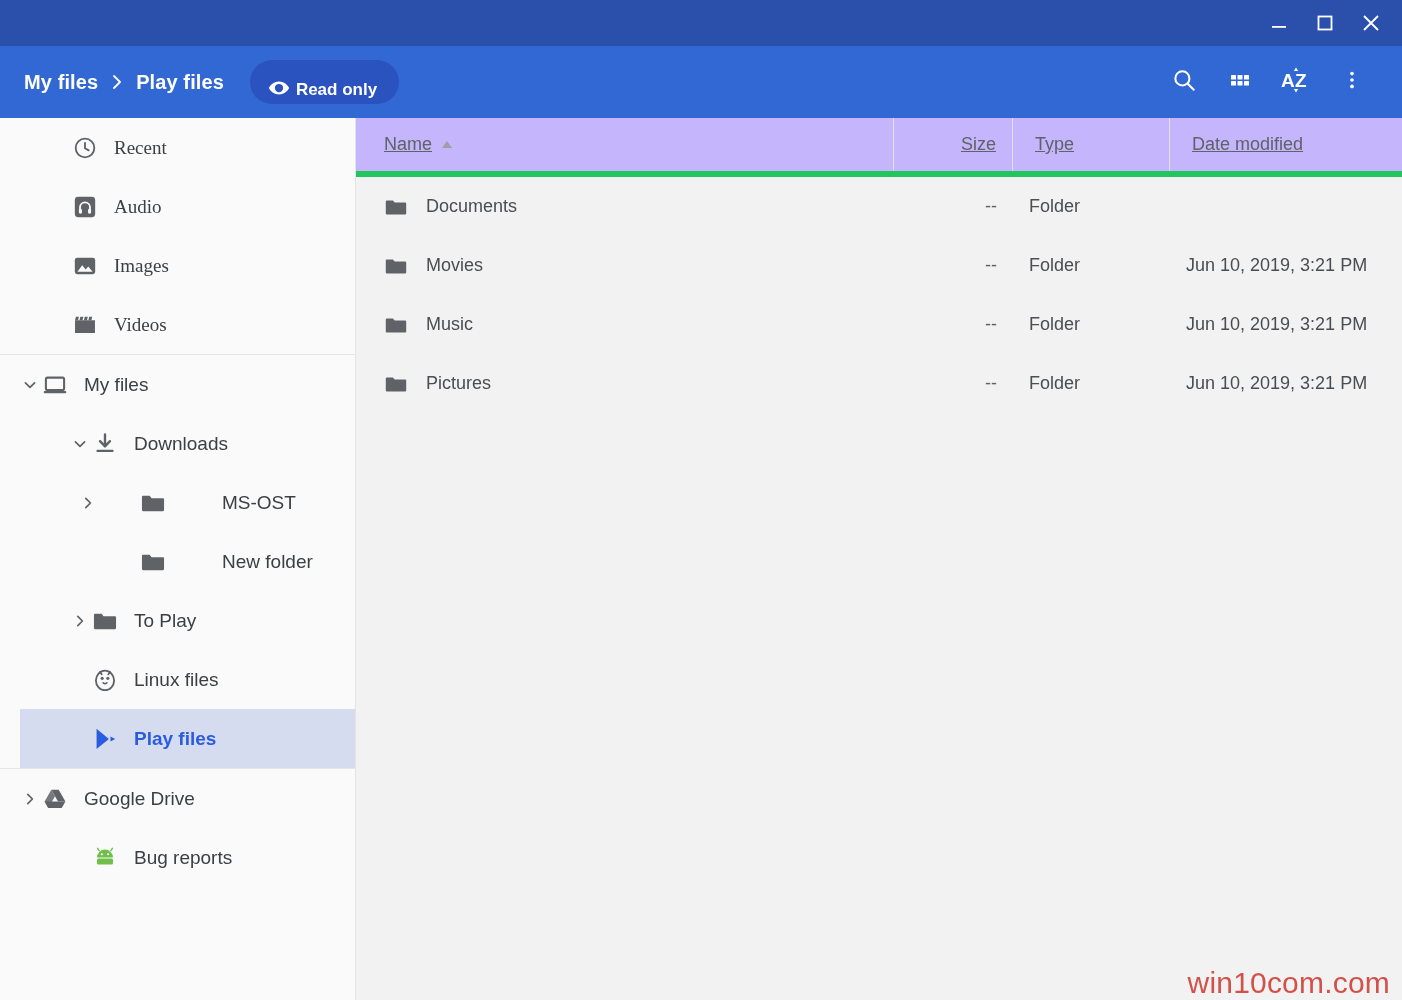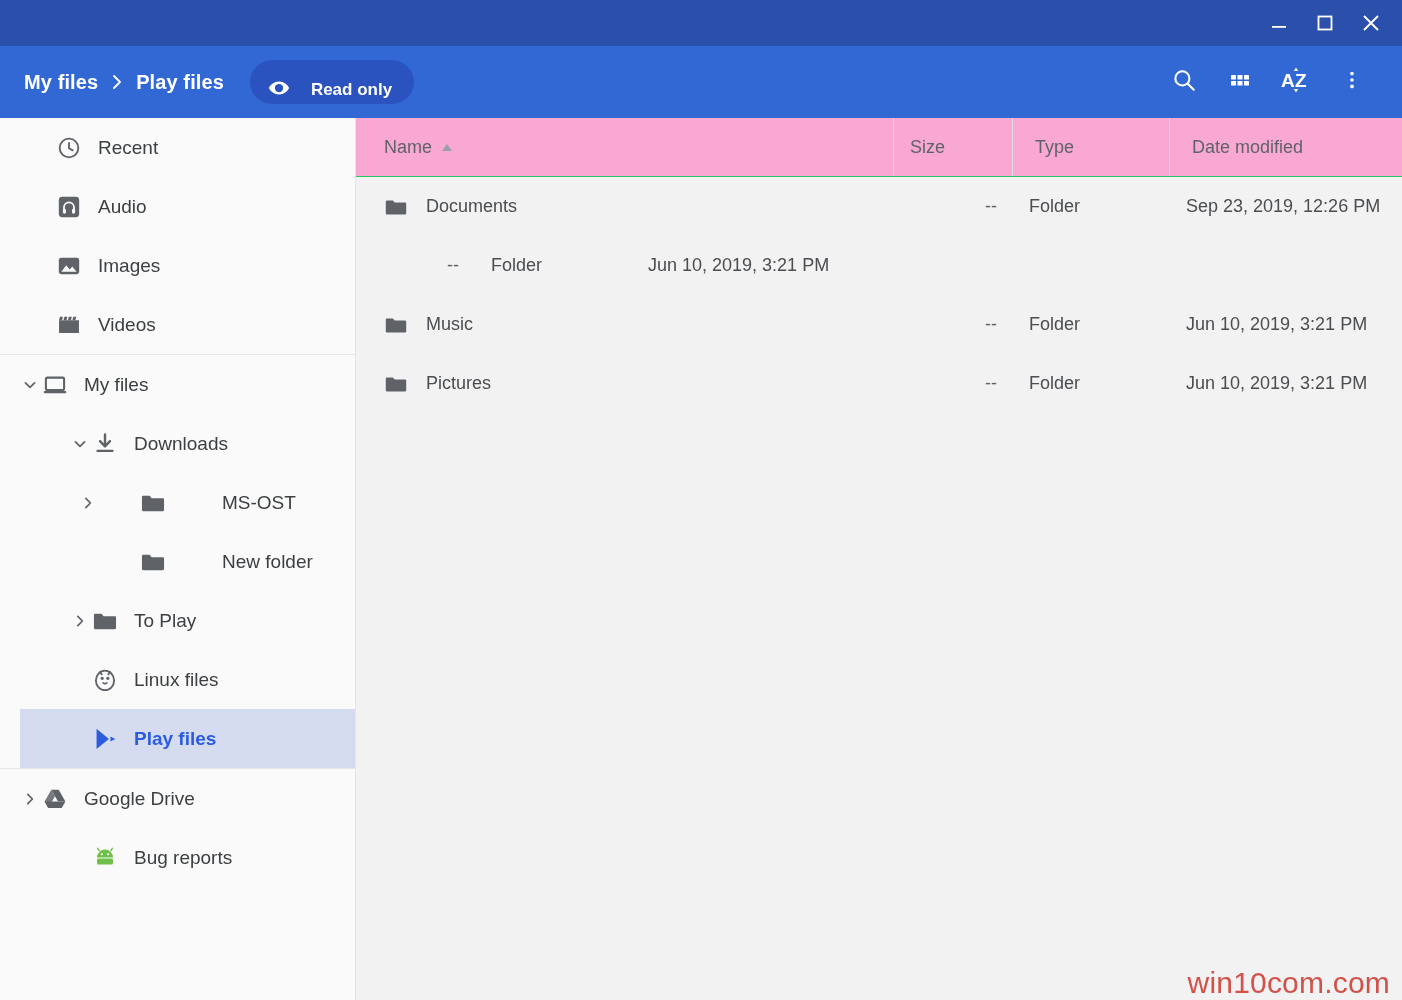--- a/index.html
+++ b/index.html
@@ -52,21 +52,21 @@
     display: flex; align-items: center;
   }
   .readonly-pill {
     margin-left: 26px;
     height: 44px;
     background: #2b53c0;
     border-radius: 22px;
     display: flex;
     align-items: center;
     padding: 16px 22px 0 18px;
-    gap: 21px;
+    gap: 6px;
   }
   .readonly-pill .label {
     color: #ffffff;
     font-size: 17px;
     font-weight: bold;
     white-space: nowrap;
   }
   .toolbar-spacer { flex: 1 1 auto; }
   .tb-btn {
     width: 56px; height: 56px;
@@ -107,43 +107,44 @@
     width: 26px; height: 26px;
     display: flex; align-items: center; justify-content: center;
     flex: 0 0 26px;
     color: #5f6368;
   }
   .nav-item .txt { margin-left: 16px; white-space: nowrap; }
   .nav-item.selected { background: #d6dcf0; }
   .nav-item.selected .txt { color: #2b5ce0; font-weight: bold; }
 
   
-  .lvl0 { padding-left: 56px; }
+  .lvl0 { padding-left: 72px; font-family: Liberation Serif, serif; }
   .lvl-root { padding-left: 18px; }    
   .lvl-1 { padding-left: 48px; margin-left: 20px; }       
   .lvl-2 { padding-left: 76px; gap: 40px; }       
 
   .divider { height: 1px; background: #e6e6e6; width: 100%; }
 
   
   .content { flex: 1 1 auto; display: flex; flex-direction: column; min-width: 0; background: #f2f2f2; }
   .list-header {
     height: 59px;
     flex: 0 0 59px;
     display: flex;
     align-items: stretch;
-    border-bottom: 1px solid #22c55e;
-    background: #f9a8d4;
+    border-bottom: 6px solid #22c55e;
+    background: #c4b5fd;
     color: #5f6368;
     font-size: 18px;
+    text-decoration: underline;
   }
   .hcell { display: flex; align-items: center; border-right: 1px solid #e0e0e0; padding: 0 16px; }
   .hcell.last { border-right: none; }
   .col-name { width: 538px; flex: 0 0 538px; padding-left: 28px; }
-  .col-size { width: 119px; flex: 0 0 119px; justify-content: flex-start; }
+  .col-size { width: 119px; flex: 0 0 119px; justify-content: flex-end; }
   .col-type { width: 157px; flex: 0 0 157px; padding-left: 22px; }
   .col-date { flex: 1 1 auto; padding-left: 22px; text-align: right; }
   .sort-caret { margin-left: 9px; display: flex; align-items: center; color: #9aa0a6; }
 
   .row {
     height: 59px;
     display: flex;
     align-items: stretch;
     color: #4a4d51;
     font-size: 18px;
@@ -440,23 +441,30 @@
             <div class="cell name col-name">
               <span class="folder-ic">
                 <svg width="24" height="24" viewBox="0 0 24 24">
                   <path d="M2.8 5.4 h6.1 l1.8 2.1 h10.5 a1 1 0 0 1 1 1 v10 a1 1 0 0 1 -1 1 h-18.4 a1 1 0 0 1 -1 -1 v-12.1 a1 1 0 0 1 1 -1 z" fill="#5f6368"></path>
                 </svg>
               </span>
               <span>Documents</span>
             </div>
             <div class="cell size col-size">--</div>
             <div class="cell col-type">Folder</div>
-            <div class="cell col-date">Sep 23, 2019, 12:26 PM</div>
           </div>
           <div class="row">
+            <div class="cell name col-name">
+              <span class="folder-ic">
+                <svg width="24" height="24" viewBox="0 0 24 24">
+                  <path d="M2.8 5.4 h6.1 l1.8 2.1 h10.5 a1 1 0 0 1 1 1 v10 a1 1 0 0 1 -1 1 h-18.4 a1 1 0 0 1 -1 -1 v-12.1 a1 1 0 0 1 1 -1 z" fill="#5f6368"></path>
+                </svg>
+              </span>
+              <span>Movies</span>
+            </div>
             <div class="cell size col-size">--</div>
             <div class="cell col-type">Folder</div>
             <div class="cell col-date">Jun 10, 2019, 3:21 PM</div>
           </div>
           <div class="row">
             <div class="cell name col-name">
               <span class="folder-ic">
                 <svg width="24" height="24" viewBox="0 0 24 24">
                   <path d="M2.8 5.4 h6.1 l1.8 2.1 h10.5 a1 1 0 0 1 1 1 v10 a1 1 0 0 1 -1 1 h-18.4 a1 1 0 0 1 -1 -1 v-12.1 a1 1 0 0 1 1 -1 z" fill="#5f6368"></path>
                 </svg>

